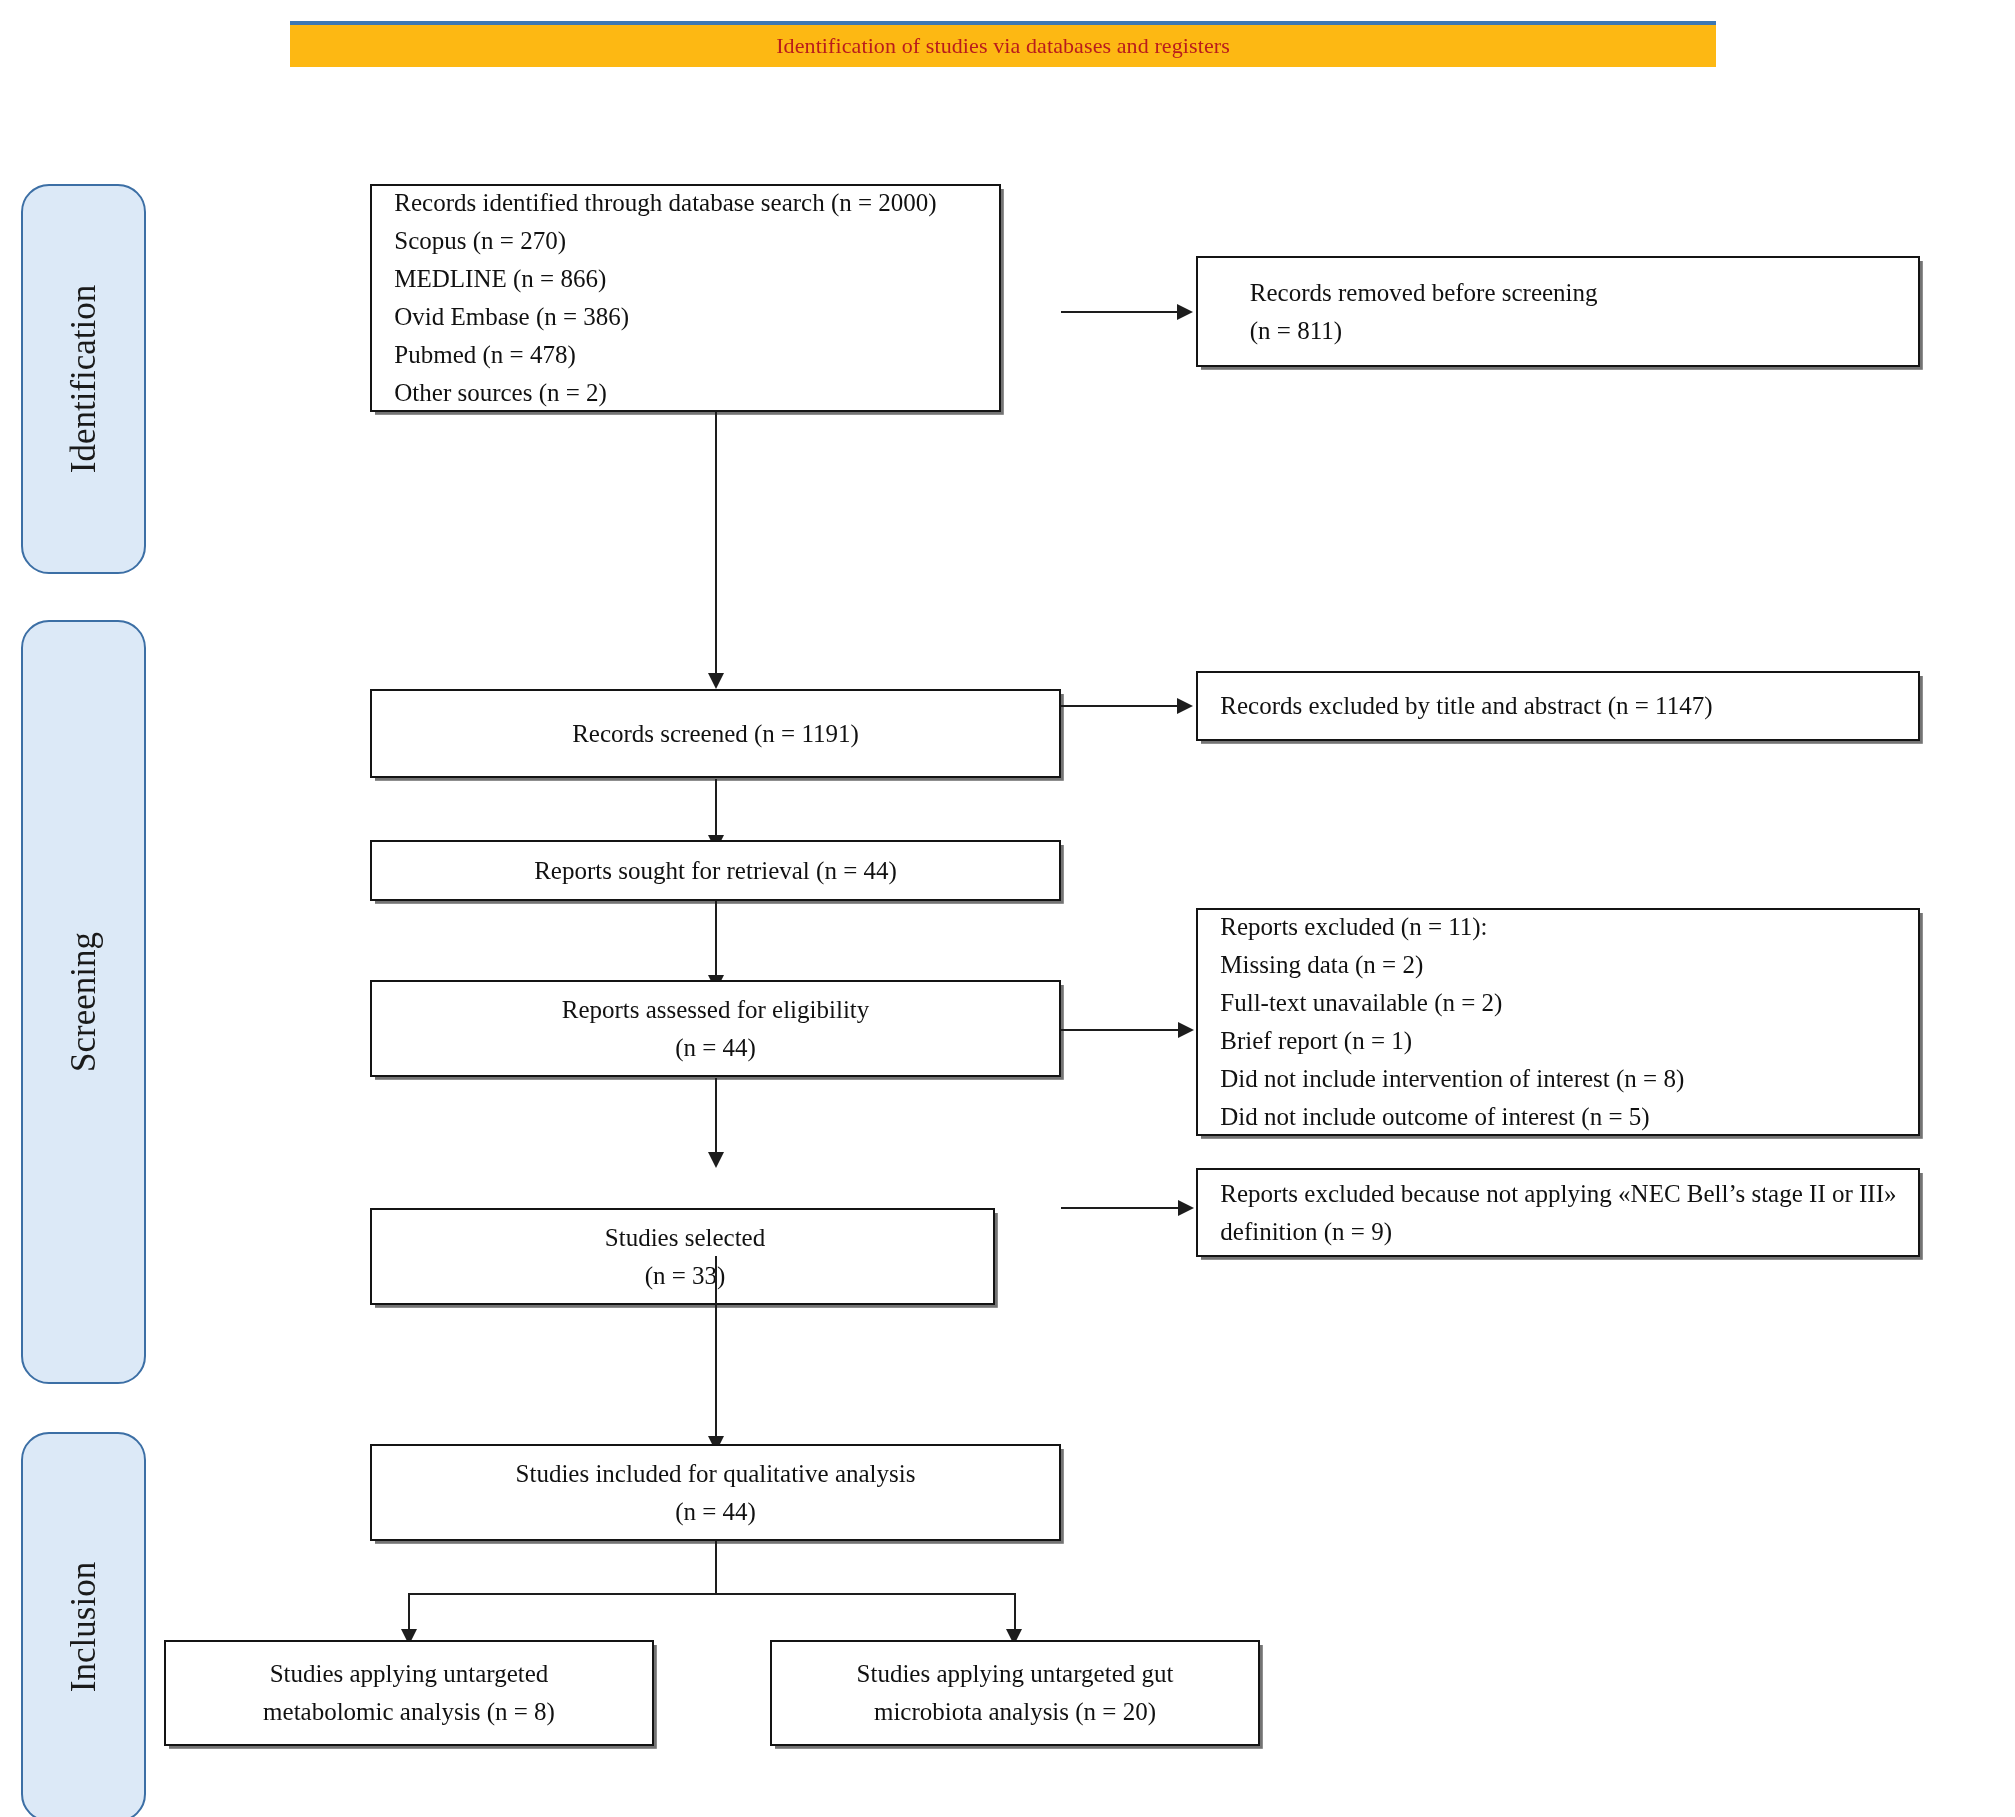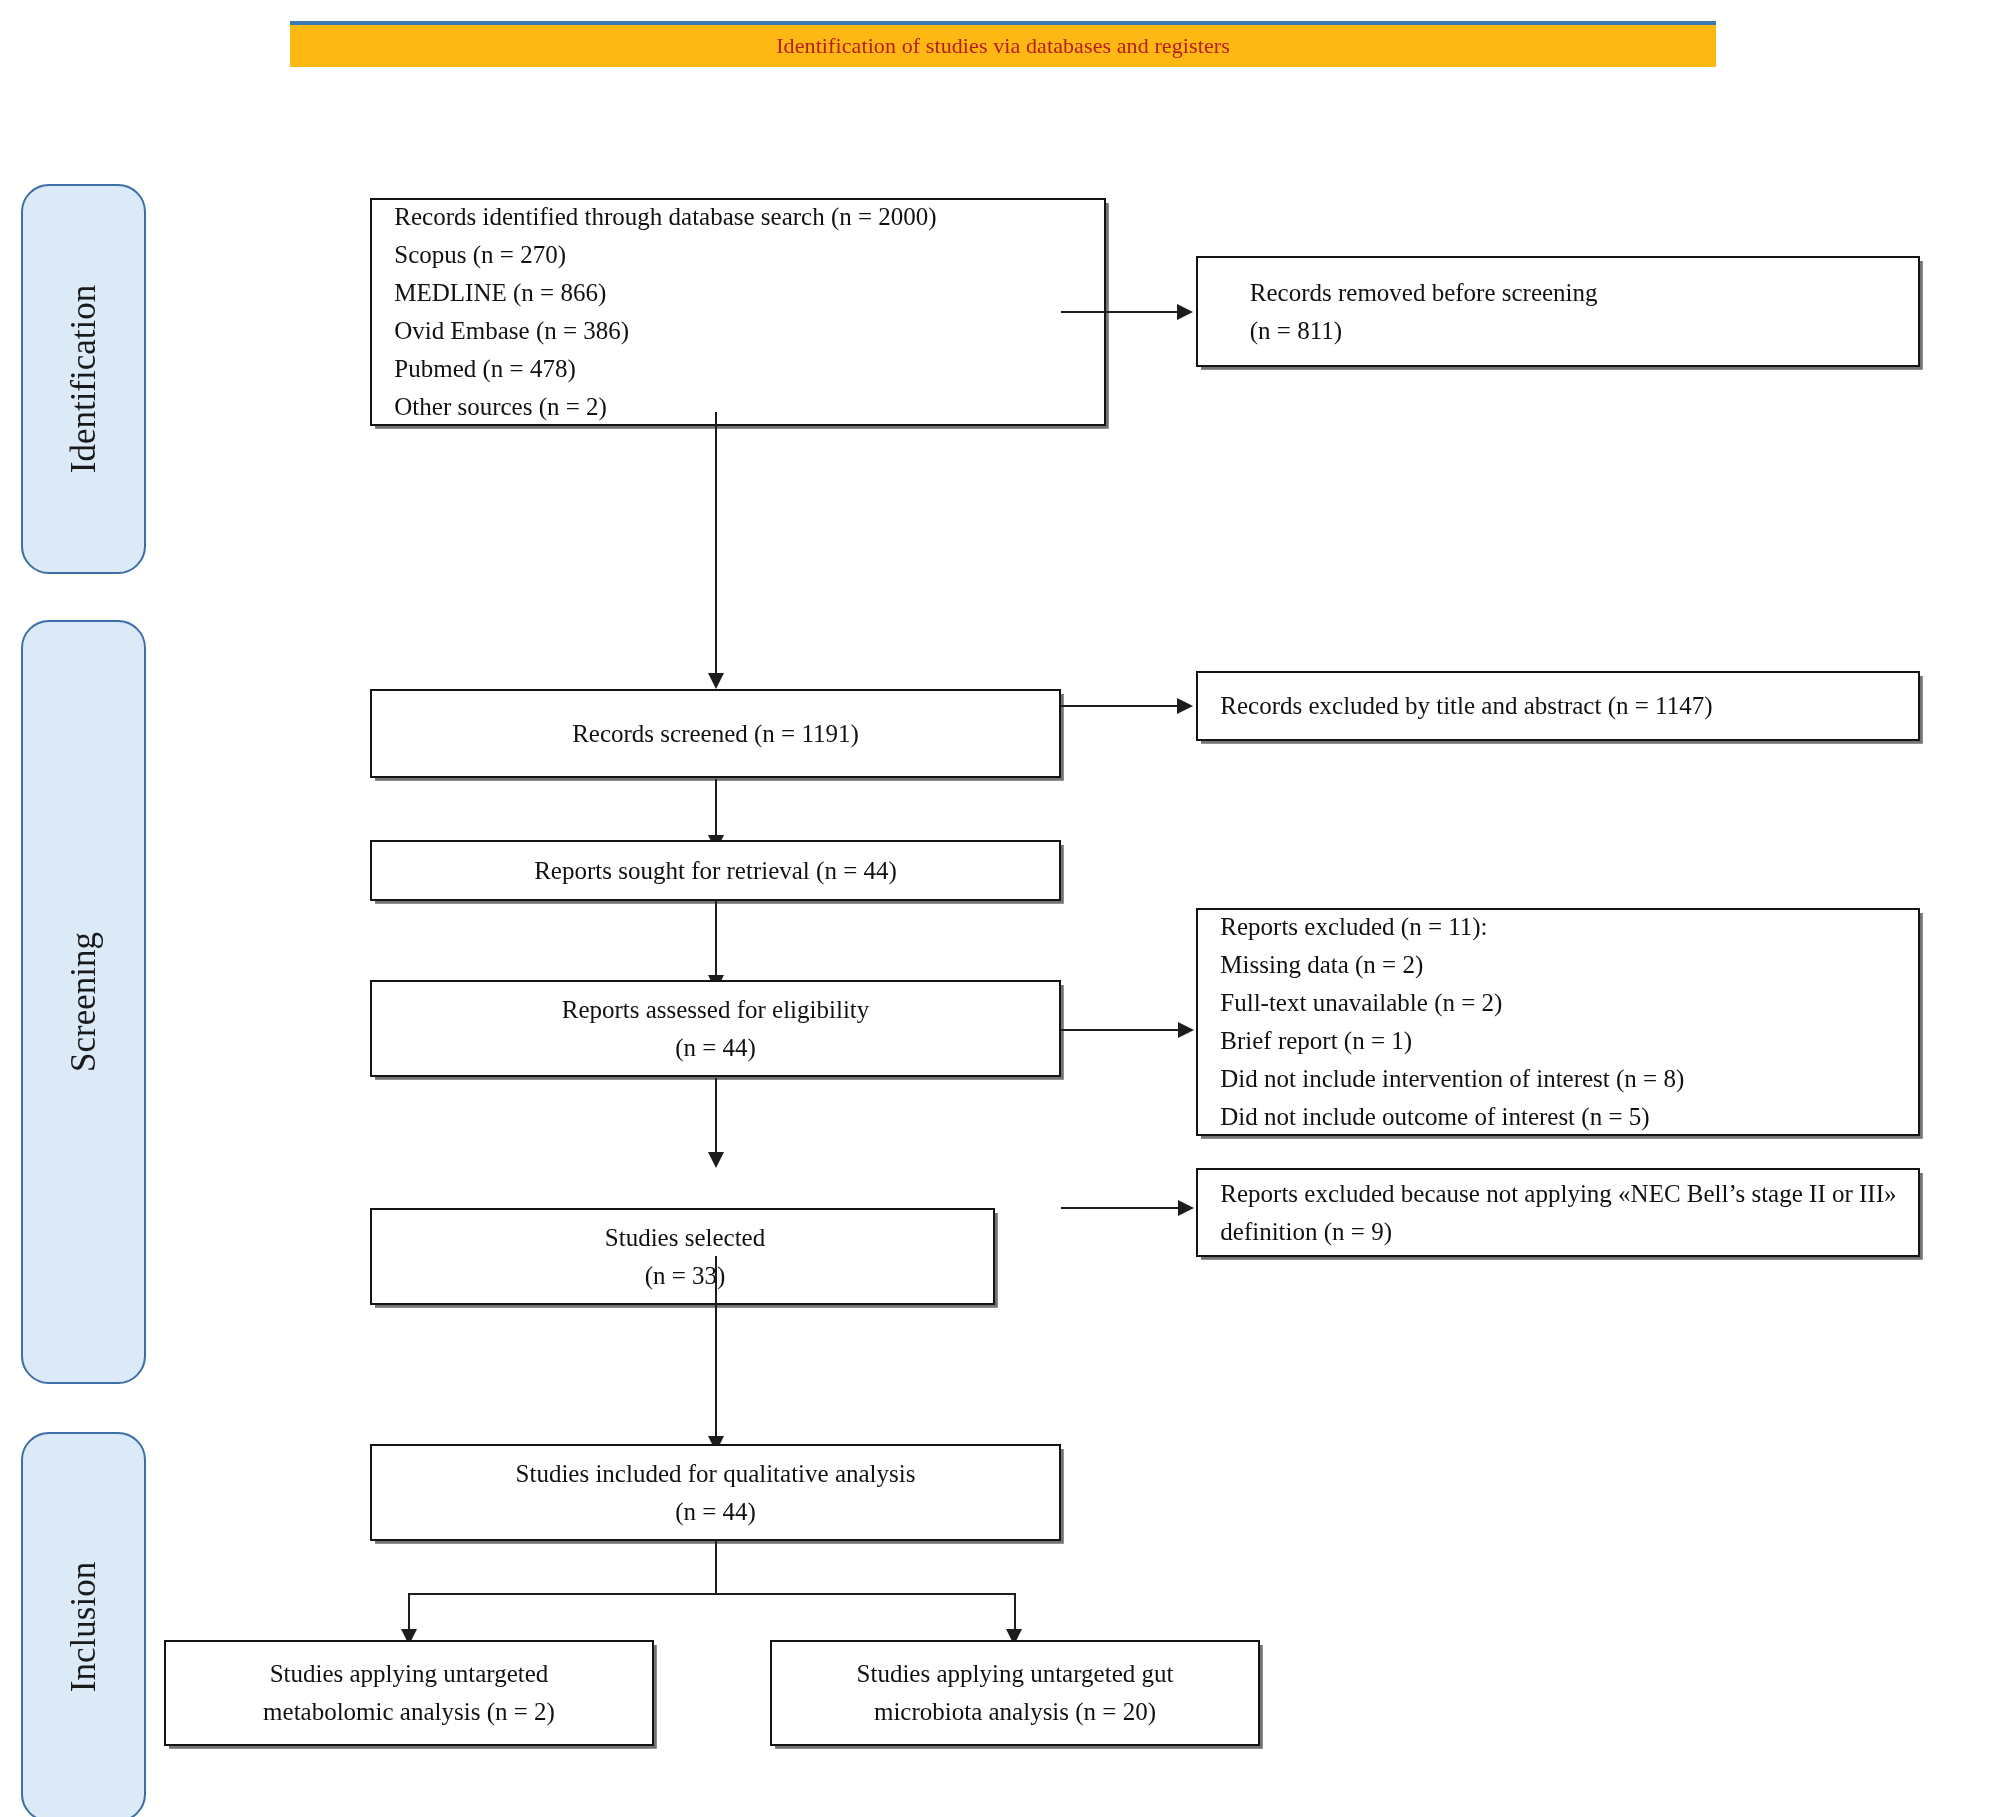--- a/index.html
+++ b/index.html
@@ -121,21 +121,21 @@
   <div class="phase" id="phase-identification">
     <span class="phase-label">Identification</span>
   </div>
   <div class="phase" id="phase-screening">
     <span class="phase-label">Screening</span>
   </div>
   <div class="phase" id="phase-inclusion">
     <span class="phase-label">Inclusion</span>
   </div>
 
-  <div class="box pad-left" style="left:370px; top:198px; width:736px; height:228px;">
+  <div class="box pad-left" style="left:370px; top:184px; width:631px; height:228px;">
     <div class="line">Records identified through database search (n = 2000)</div>
     <div class="line">Scopus (n = 270)</div>
     <div class="line">MEDLINE (n = 866)</div>
     <div class="line">Ovid Embase (n = 386)</div>
     <div class="line">Pubmed (n = 478)</div>
     <div class="line">Other sources (n = 2)</div>
   </div>
 
   <div class="hline" style="left:1061px; top:311px; width:117px;"></div>
   <div class="arrow-right" style="left:1177px; top:304px;"></div>
@@ -211,21 +211,21 @@
 
   <div class="vline" style="left:715px; top:1541px; height:53px;"></div>
   <div class="hline" style="left:408px; top:1593px; width:607px;"></div>
   <div class="vline" style="left:408px; top:1593px; height:42px;"></div>
   <div class="arrow-down" style="left:401px; top:1629px;"></div>
   <div class="vline" style="left:1014px; top:1593px; height:42px;"></div>
   <div class="arrow-down" style="left:1006px; top:1629px;"></div>
 
   <div class="box centered" style="left:164px; top:1640px; width:490px; height:106px;">
     <div class="line">Studies applying untargeted</div>
-    <div class="line">metabolomic analysis (n = 2)</div>
+    <div class="line">metabolomic analysis (n = 8)</div>
   </div>
 
   <div class="box centered" style="left:770px; top:1640px; width:490px; height:106px;">
     <div class="line">Studies applying untargeted gut</div>
     <div class="line">microbiota analysis (n = 20)</div>
   </div>
 
 </div>
 
 

